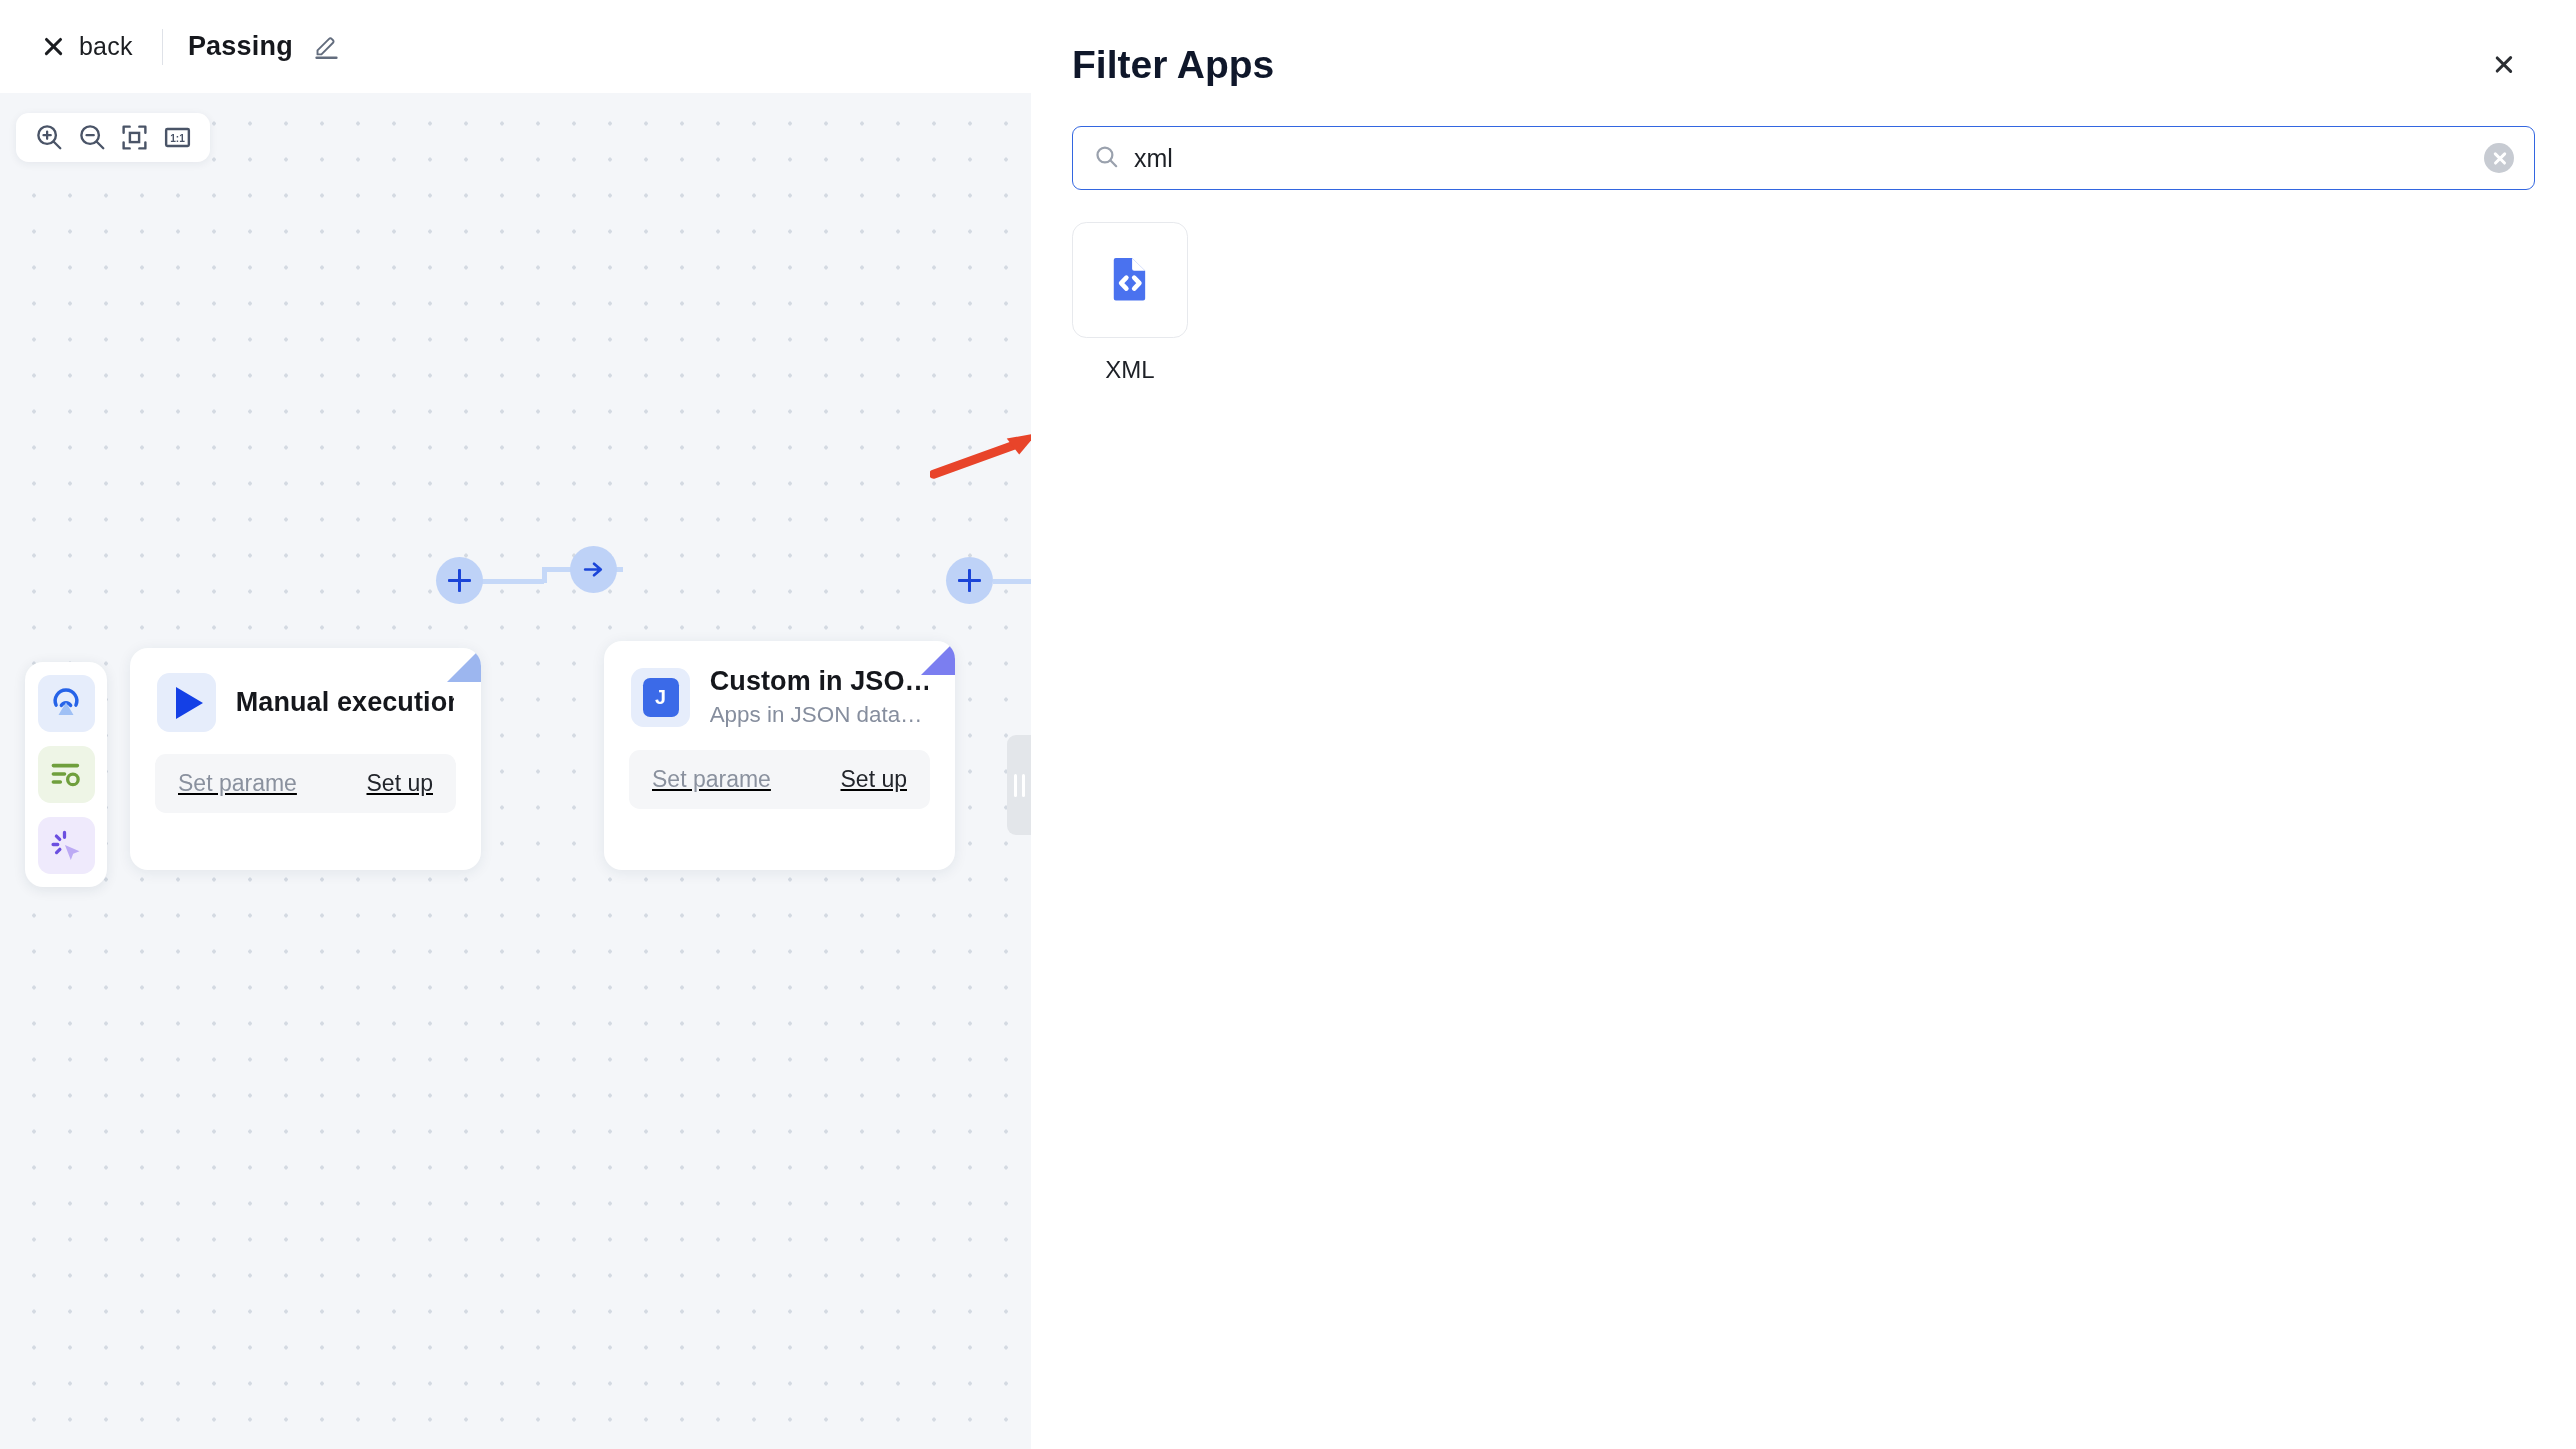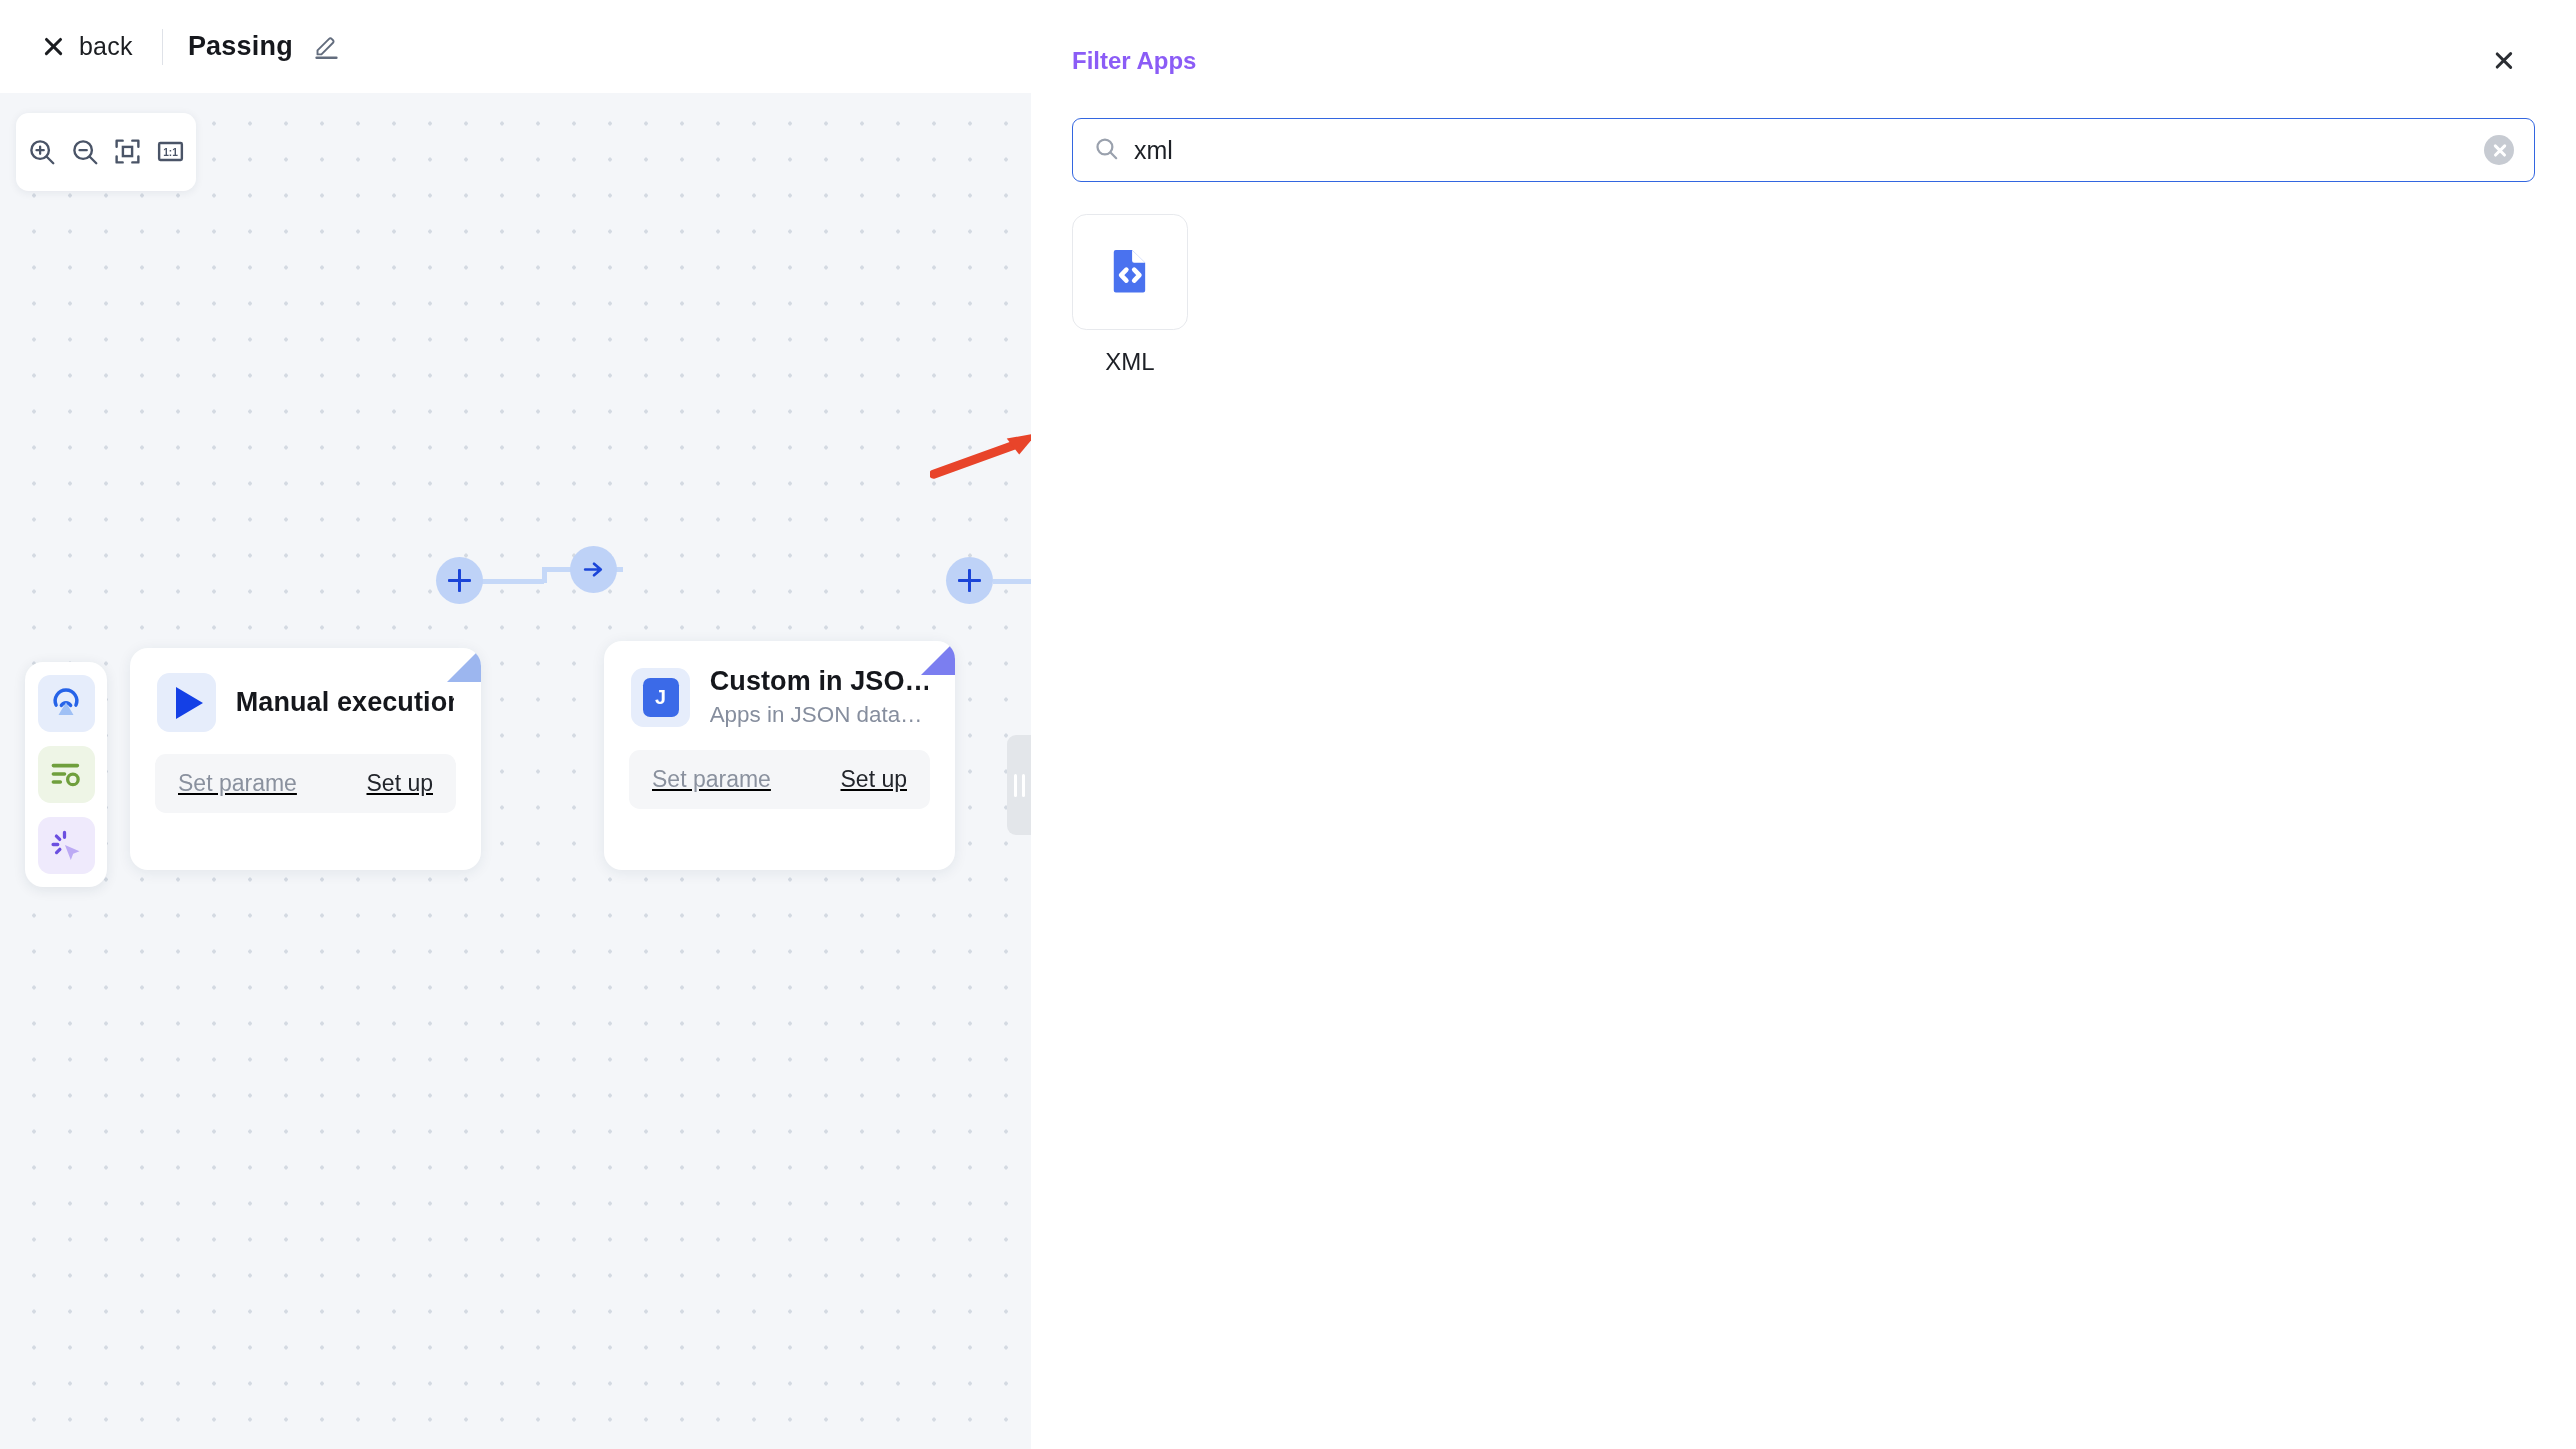--- a/index.html
+++ b/index.html
@@ -52,25 +52,25 @@
     background-image:
       radial-gradient(circle, #d4dae2 2px, rgba(0,0,0,0) 2.1px);
     background-size: 36px 36px;
     background-position: 16px 12.5px;
     overflow: hidden;
   }
 
   
   .zoom-toolbar {
     position: absolute; left: 16px; top: 19.7px;
-    height: 78px; border-radius: 12.5px;
+    height: 49px; border-radius: 12.5px;
     background: #ffffff;
     box-shadow: 0 1.8px 9px rgba(25,40,70,.07);
     display: flex; align-items: center;
-    padding: 0 4px; gap: 0;
+    padding: 0 11px; gap: 0;
   }
   .zt-btn {
     width: 43px; height: 43px; display: flex;
     align-items: center; justify-content: center; cursor: pointer;
     border-radius: 7.2px;
   }
 
   
   .tool-rail {
     position: absolute; left: 25px; top: 569px;
@@ -170,21 +170,21 @@
 
   
   .panel {
     position: absolute; left: 1031px; top: 0;
     width: 1545px; height: 1449px; background: #ffffff;
   }
   .panel-head {
     display: flex; align-items: center; justify-content: space-between;
     padding: 43px 54px 0 41px;
   }
-  .panel-title { font-size: 24px; font-weight: 700; color: #8b5cf6; }
+  .panel-title { font-size: 39px; font-weight: 700; color: #0f172a; }
   .panel-close {
     width: 36px; height: 36px; position: relative; cursor: pointer;
   }
   .panel-close::before, .panel-close::after {
     content: ""; position: absolute; left: 7.2px; top: 16px;
     width: 21.5px; height: 3px; background: #2b2e33; border-radius: 1.8px;
   }
   .panel-close::before { transform: rotate(45deg); }
   .panel-close::after  { transform: rotate(-45deg); }
 

